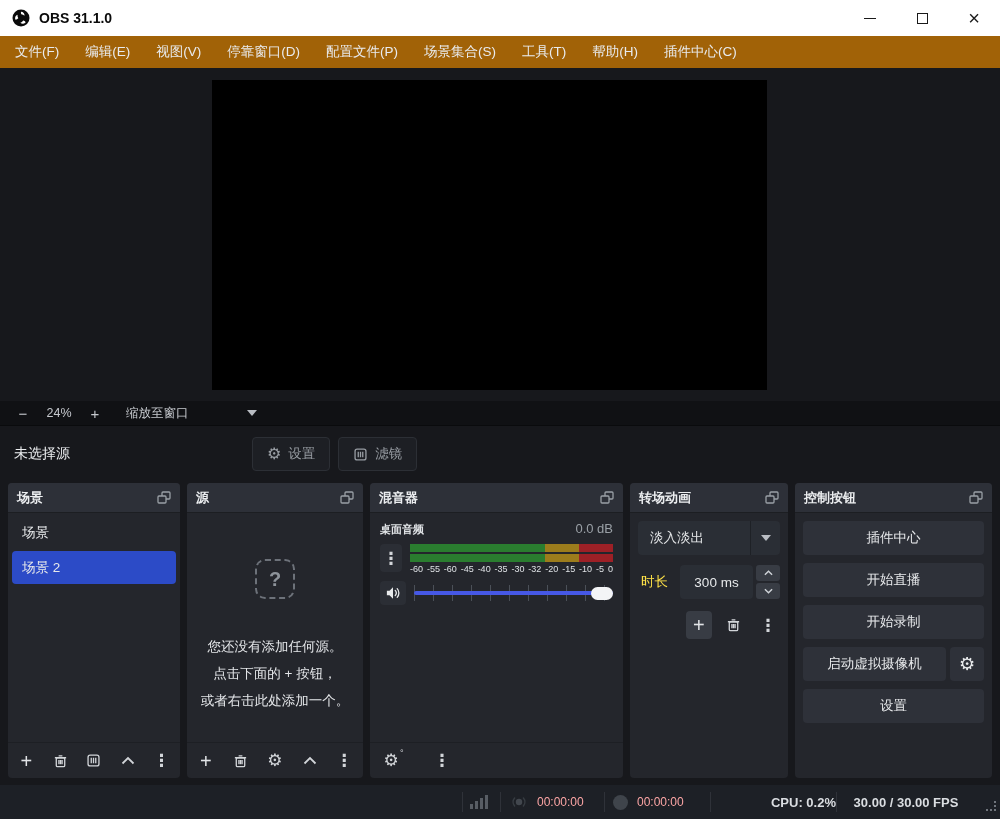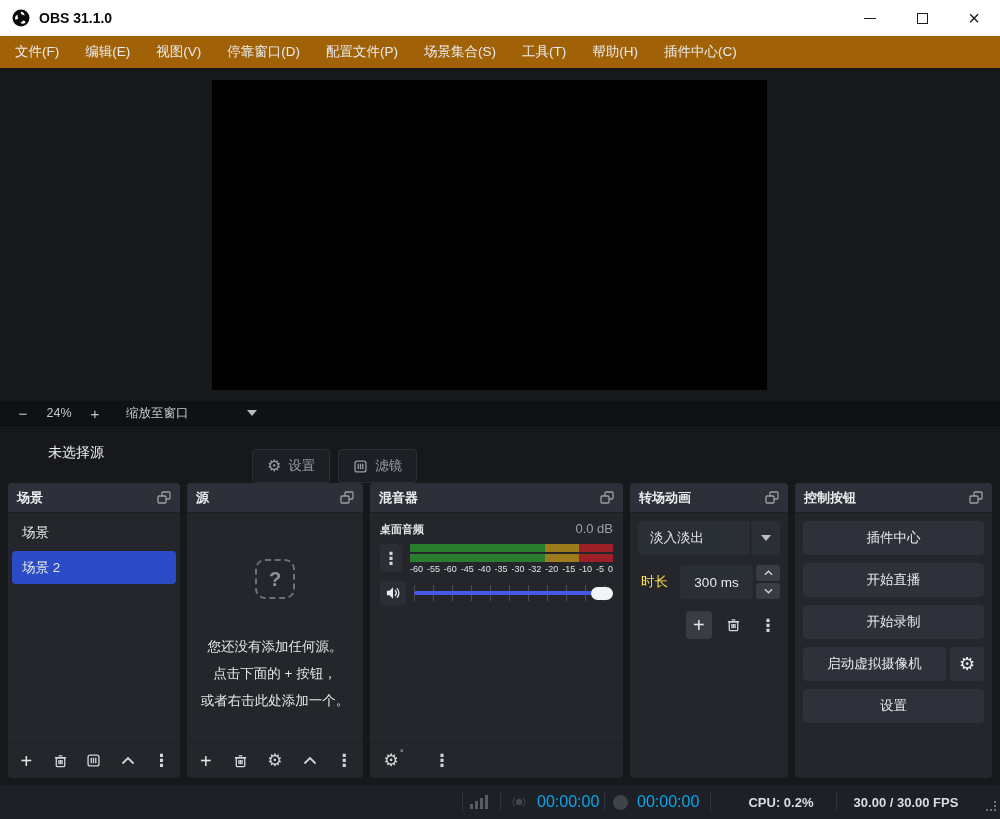--- a/index.html
+++ b/index.html
@@ -30,21 +30,21 @@
   .workspace{position:absolute;top:68px;left:0;right:0;bottom:34px;background:#17181c;}
   .preview-canvas{position:absolute;left:212px;top:12px;width:555px;height:310px;background:#000;}
 
   .zoom-row{position:absolute;top:333px;left:0;right:0;height:25px;background:#101114;border-bottom:1px solid #0a0b0d;display:flex;align-items:center;padding-left:10px;color:#c6c9ce;font-size:12.5px;}
   .zoom-btn{width:26px;height:22px;background:transparent;border:none;color:#c6c9ce;font-size:15px;display:flex;align-items:center;justify-content:center;cursor:pointer;}
   .zoom-level{width:46px;text-align:center;}
   .zoom-fit{margin-left:18px;display:flex;align-items:center;cursor:pointer;}
   .caret-down{width:0;height:0;border-left:5px solid transparent;border-right:5px solid transparent;border-top:6px solid #b9bdc3;}
   .zoom-fit .caret-down{margin-left:58px;}
 
-  .context-bar{position:absolute;top:376px;left:0;right:0;height:44px;display:flex;align-items:flex-start;padding-left:34px;}
+  .context-bar{position:absolute;top:364px;left:0;right:0;height:44px;display:flex;align-items:center;}
   .context-label{margin-left:14px;font-size:14px;color:#eceef0;}
   .context-buttons{position:absolute;left:252px;top:5px;display:flex;gap:8px;}
   .ctx-btn{height:34px;padding:0 14px;background:#1d1f24;border:1px solid #2c2f35;border-radius:4px;color:#989da3;font-size:13.5px;display:inline-flex;align-items:center;gap:7px;cursor:pointer;}
   .ctx-btn .g-gear{font-size:16px;line-height:1;color:#989da3;}
 
   
   .panel{position:absolute;top:415px;height:295px;background:#24262c;border-radius:4px;}
   .panel-header{height:30px;background:#2d3038;border-radius:4px 4px 0 0;border-bottom:1px solid #1c1e22;display:flex;align-items:center;padding:0 9px;}
   .panel-title{font-size:13px;font-weight:bold;color:#eceef0;}
   .popout-btn{margin-left:auto;background:none;border:none;cursor:pointer;display:flex;padding:0;}
@@ -106,21 +106,21 @@
   .ctl-btn{height:34px;background:#2e3139;border:none;border-radius:4px;color:#e8eaec;font-size:13.5px;cursor:pointer;}
   .ctl-row{display:flex;gap:4px;}
   .ctl-row .ctl-btn{flex:1;}
   .ctl-gear{width:34px;height:34px;flex:none !important;display:flex;align-items:center;justify-content:center;}
   .ctl-gear .g-gear{color:#e8eaec;font-size:18px;}
 
   
   .statusbar{position:absolute;left:0;right:0;bottom:0;height:34px;background:#1d2026;}
   .sb-div{position:absolute;top:7px;width:1px;height:20px;background:#2f3239;}
   .sb-item{position:absolute;top:0;height:34px;display:flex;align-items:center;gap:9px;}
-  .sb-dim{color:#0ea5e9;font-size:16px;}
+  .sb-dim{color:#fca5a5;font-size:12px;}
   .sb-bright{color:#dadde1;font-size:13px;font-weight:bold;}
   .sig-bars{display:flex;align-items:flex-end;gap:2px;height:14px;}
   .sig-bars i{display:block;width:3px;background:#585d64;}
   .rec-dot{width:15px;height:15px;border-radius:50%;background:#3f444b;}
   .grip{position:absolute;right:3px;bottom:3px;}
 </style>
 </head>
 <body>
 
 <div class="app">
@@ -447,21 +447,21 @@
         <path d="M4.6 5a6.2 6.2 0 0 0 0 8M13.4 5a6.2 6.2 0 0 1 0 8" stroke="#373c42" fill="none" stroke-width="1.5" stroke-linecap="round"></path>
       </svg>
       <span class="sb-dim">00:00:00</span>
     </div>
     <div class="sb-div" style="left:604px;"></div>
     <div class="sb-item" style="left:613px;">
       <span class="rec-dot"></span>
       <span class="sb-dim">00:00:00</span>
     </div>
     <div class="sb-div" style="left:710px;"></div>
-    <div class="sb-item" style="left:710px;width:126px;justify-content:center;margin-left:8px;">
+    <div class="sb-item" style="left:710px;width:126px;justify-content:flex-end;">
       <span class="sb-bright">CPU: 0.2%</span>
     </div>
     <div class="sb-div" style="left:836px;"></div>
     <div class="sb-item" style="left:836px;width:140px;justify-content:center;">
       <span class="sb-bright">30.00 / 30.00 FPS</span>
     </div>
     <span class="grip">
       <svg width="11" height="11" viewBox="0 0 11 11" fill="#70757c">
         <rect x="8" y="8" width="2" height="2"></rect>
           <rect x="8" y="4" width="2" height="2"></rect>

